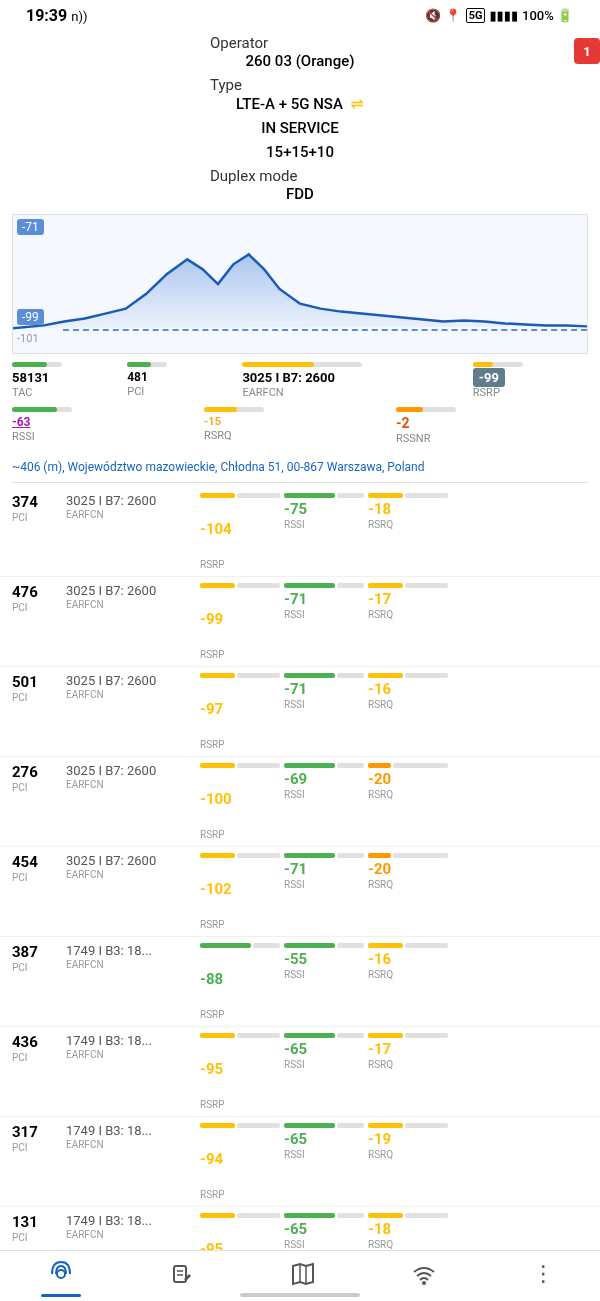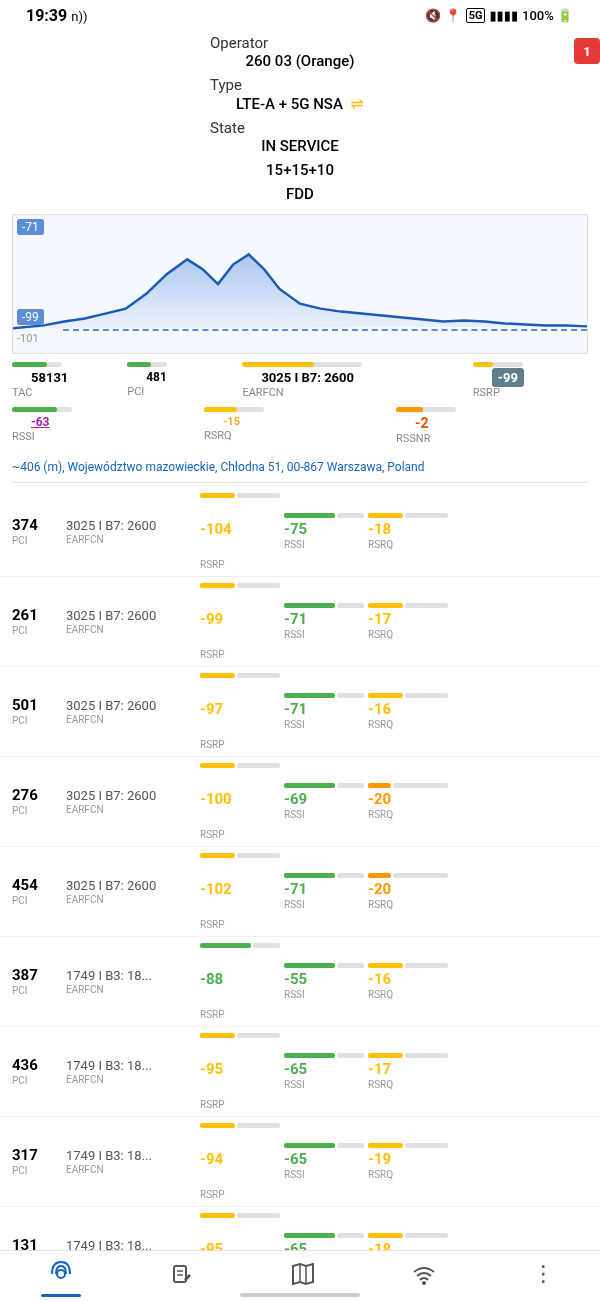--- a/index.html
+++ b/index.html
@@ -128,21 +128,20 @@
     }
     .metric-item {
       flex: 1;
       display: flex;
       flex-direction: column;
     }
     .metric-value {
       font-size: 16px;
       font-weight: bold;
       color: #000;
-      margin-left: 19px;
     }
     .metric-label {
       font-size: 11px;
       color: #888;
       margin-top: 1px;
     }
     .metric-bar {
       height: 5px;
       border-radius: 3px;
       margin-bottom: 3px;
@@ -177,21 +176,21 @@
       padding: 6px 0 6px 0;
       line-height: 1.4;
       border-bottom: 1px solid #e0e0e0;
       margin-bottom: 4px;
     }
 
     
     .cell-list { padding: 0 0; }
     .cell-row {
       display: flex;
-      align-items: center;
+      align-items: flex-start;
       padding: 6px 12px;
       border-bottom: 1px solid #f0f0f0;
       gap: 4px;
     }
     .cell-col {
       display: flex;
       flex-direction: column;
       min-width: 0;
     }
     .cell-col-pci { width: 50px; }
@@ -297,27 +296,27 @@
     <div class="info-value">260 03 (Orange)</div>
   </div>
   <div class="info-row">
     <div class="info-label">Type</div>
     <div class="info-value">
       <span>LTE-A + 5G NSA</span>
       <span class="swap-icon">⇌</span>
     </div>
   </div>
   <div class="info-row">
-    <div class="info-label">State</div>
     <div class="info-value service">IN SERVICE</div>
   </div>
   <div class="info-row">
     <div class="info-value">15+15+10</div>
   </div>
   <div class="info-row">
+    <div class="info-label">Duplex mode</div>
     <div class="info-value">FDD</div>
   </div>
 
   <div class="chart-area">
     <div class="chart-label-top">-71</div>
     <div class="chart-label-bottom">-99</div>
     <div class="chart-label-lowest">-101</div>
     <div class="dashed-line"></div>
     <svg width="100%" height="100%" viewBox="0 0 560 140" preserveAspectRatio="none">
       <defs>
@@ -422,21 +421,21 @@
       <div class="signal-bar-row">
         <div class="sig-bar" style="width:45%;background:#ffc107;"></div>
         <div class="sig-bar" style="width:55%;background:#e0e0e0;"></div>
       </div>
       <div class="cell-val" style="color:#ffc107;">-18</div>
       <div class="cell-lbl">RSRQ</div>
     </div>
   </div>
     <div class="cell-row">
     <div class="cell-col cell-col-pci">
-      <div class="cell-val">261</div>
+      <div class="cell-val">476</div>
       <div class="cell-lbl">PCI</div>
     </div>
     <div class="cell-col cell-col-earfcn">
       <div class="cell-earfcn-val">3025 I B7: 2600</div>
       <div class="cell-lbl">EARFCN</div>
     </div>
     <div class="cell-col cell-col-rsrp">
       <div class="signal-bar-row">
         <div class="sig-bar" style="width:45%;background:#ffc107;"></div>
         <div class="sig-bar" style="width:55%;background:#e0e0e0;"></div>

